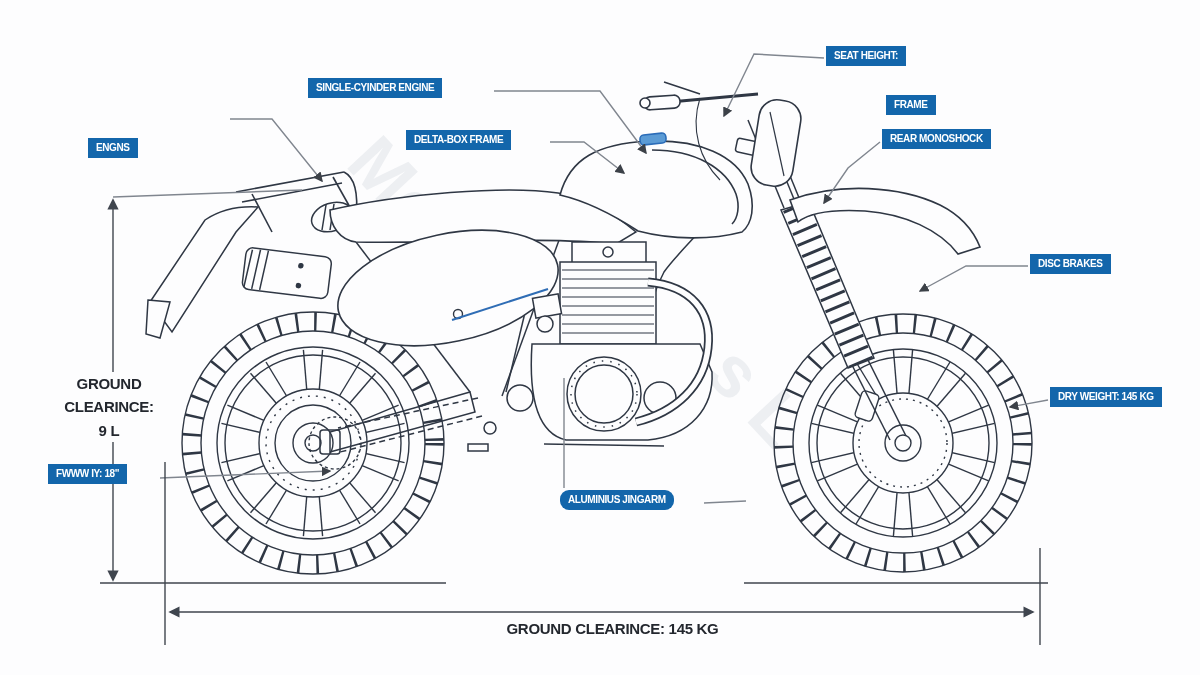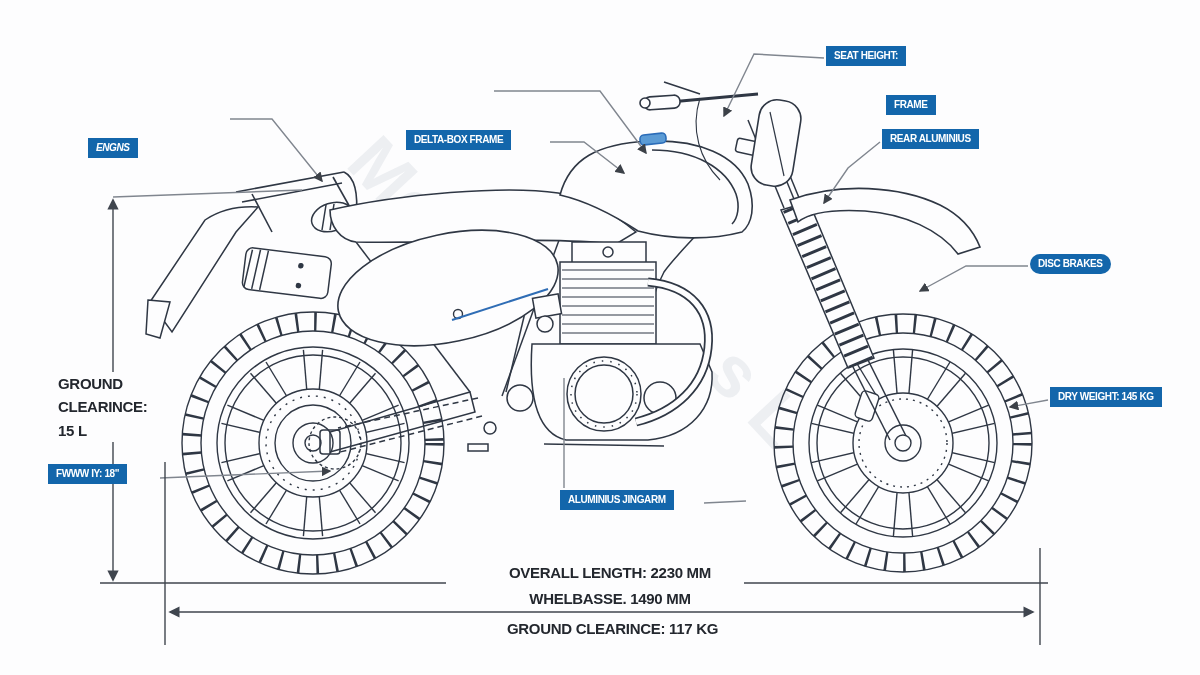--- a/index.html
+++ b/index.html
@@ -22,21 +22,21 @@
   .callout{
     position:absolute;z-index:2;background:var(--blue);color:#fff;
     font-weight:bold;font-size:10px;line-height:1;letter-spacing:-0.4px;
     padding:5px 8px 5px;white-space:nowrap;
   }
   .anno{
     position:absolute;z-index:2;color:#23272e;font-weight:bold;
     font-size:15px;letter-spacing:-0.3px;white-space:nowrap;
   }
   .anno.center{text-align:center;}
-  .anno.right{text-align:left;}
+  .anno.right{text-align:center;}
   .anno.bg{background:#fdfdfe;padding:0 3px;}
 </style>
 </head>
 <body>
 
 <div class="stage">
 
   <div class="watermark" style="left:335px;top:170px;">Moto</div>
   <div class="watermark" style="left:705px;top:355px;">s L</div>
 
@@ -216,41 +216,40 @@
       <line x1="113" y1="200" x2="113" y2="580" marker-start="url(#dimarr)" marker-end="url(#dimarr)"></line>
       <line x1="113" y1="197" x2="302" y2="190" stroke="var(--leader)"></line>
       <line x1="100" y1="583" x2="446" y2="583"></line>
       <line x1="744" y1="583" x2="1048" y2="583"></line>
       <line x1="165" y1="462" x2="165" y2="645"></line>
       <line x1="1040" y1="548" x2="1040" y2="645"></line>
       <line x1="170" y1="612" x2="1033" y2="612" marker-start="url(#dimarr)" marker-end="url(#dimarr)"></line>
     </g>
   </svg>
 
-  <div class="callout" style="left:88px;top:138px;font-style:italic;">ENGNS</div>
-
+  <div class="callout" style="left:88px;top:138px;">ENGNS</div>
+
+  <div class="callout" style="left:308px;top:78px;">SINGLE-CYINDER ENGINE</div>
 
   <div class="callout" style="left:406px;top:130px;">DELTA-BOX FRAME</div>
 
   <div class="callout" style="left:826px;top:46px;">SEAT HEIGHT:</div>
   <div class="callout" style="left:886px;top:75px;margin-top:20px;">FRAME</div>
 
-  <div class="callout" style="left:882px;top:129px;">REAR ALUMINIUS</div>
-
-  <div class="callout" style="left:1030px;top:254px;border-radius:12px;">DISC BRAKES</div>
+  <div class="callout" style="left:882px;top:129px;">REAR MONOSHOCK</div>
+
+  <div class="callout" style="left:1030px;top:254px;">DISC BRAKES</div>
 
   <div class="callout" style="left:1050px;top:387px;">DRY WEIGHT: 145 KG</div>
 
-  <div class="callout" style="left:560px;top:490px;">ALUMINIUS JINGARM</div>
+  <div class="callout" style="left:560px;top:490px;border-radius:9px;">ALUMINIUS JINGARM</div>
 
   <div class="callout" style="left:48px;top:464px;">FWWW IY: 18"</div>
 
   <div class="anno right bg" style="left:55px;top:372px;width:102px;line-height:1.55;">
     <div>GROUND</div>
     <div>CLEARINCE:</div>
-    <div>15 L</div>
+    <div>9 L</div>
   </div>
 
-  <div class="anno center" style="left:440px;top:564px;width:340px;">OVERALL LENGTH: 2230 MM</div>
-  <div class="anno center" style="left:440px;top:590px;width:340px;">WHELBASSE. 1490 MM</div>
-  <div class="anno center" style="left:440px;top:620px;width:345px;">GROUND CLEARINCE: 117 KG</div>
+  <div class="anno center" style="left:440px;top:620px;width:345px;">GROUND CLEARINCE: 145 KG</div>
 
 </div>
 
 </body></html>

